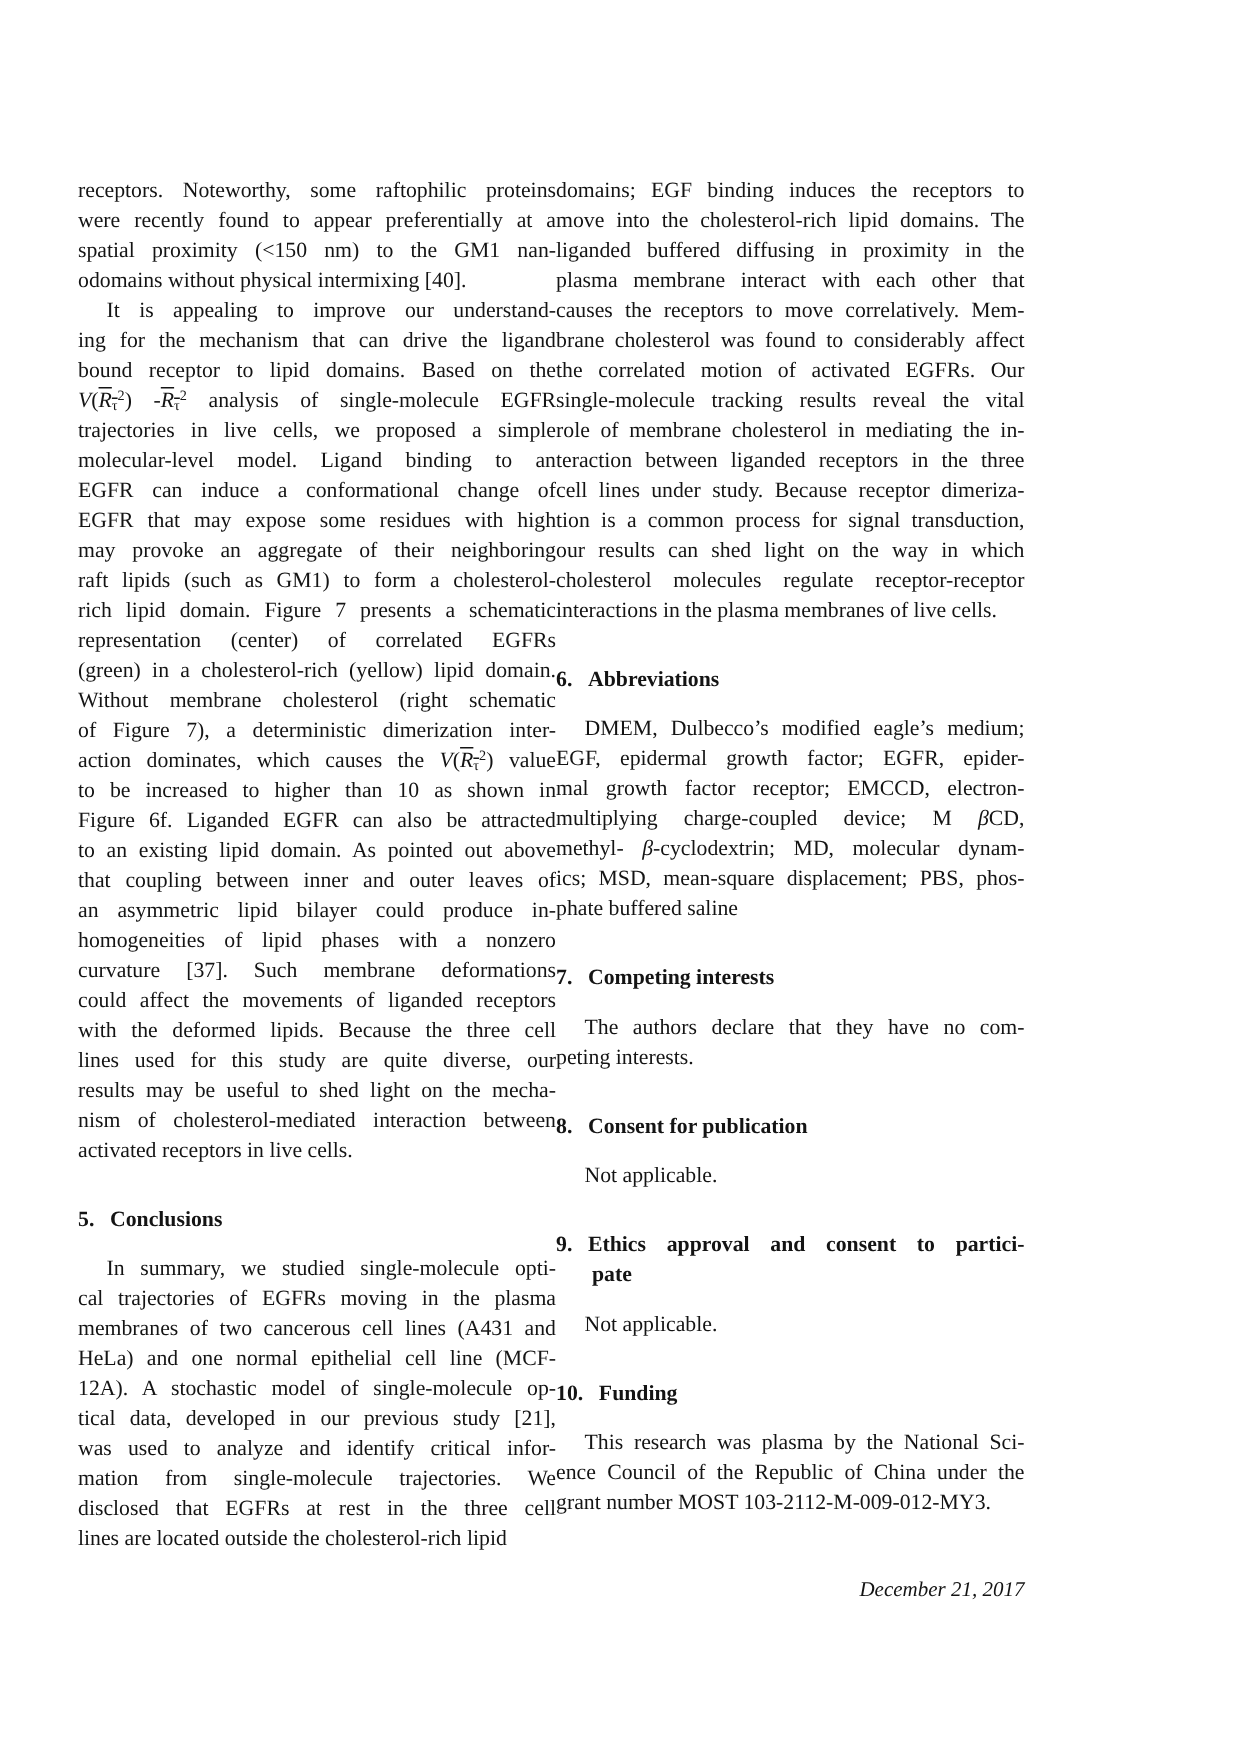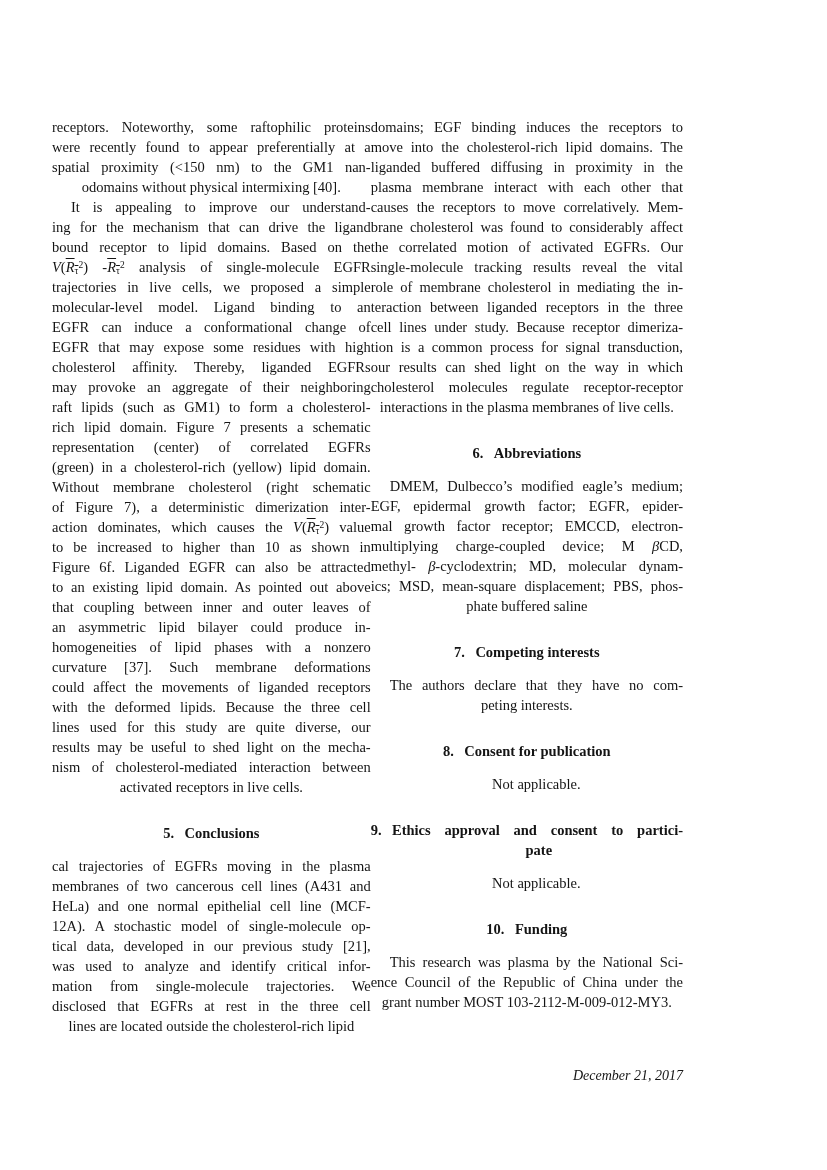--- a/index.html
+++ b/index.html
@@ -23,40 +23,40 @@
   .cols {
     display: flex;
     justify-content: space-between;
   }
   .col-left  { width: 351px; }
   .col-right { width: 344px; }
 
   .para { margin: 0; }
   .line { white-space: normal; }
   .line.just { text-align: justify; text-align-last: justify; }
-  .line.last { text-align: center; }
+  .line.last { text-align: left; }
   .line.indent { text-indent: 19px; }
 
   .heading {
     font-weight: bold;
     margin-top: 26px;
     margin-bottom: 13px;
   }
   .heading .line + .line { padding-left: 24px; }
   .hnum { display: inline-block; }
   .hgap { display: inline-block; width: 0.72em; }
 
   .ov { text-decoration: overline; }
   sup, sub { line-height: 0; font-size: 9.5px; }
   sup { vertical-align: 4.5px; }
   sub { vertical-align: -2px; }
   .mi { font-style: italic; }
 
   .date-line {
-    margin-top: 54px;
+    margin-top: 39px;
     text-align: right;
     font-style: italic;
     font-size: 14px;
   }
 </style>
 </head>
 <body>
 
 <div class="page">
   <div class="cols">
@@ -69,21 +69,20 @@
         </div>
         <div class="para">
           <div class="line just indent">It is appealing to improve our understand-</div>
           <div class="line just">ing for the mechanism that can drive the ligand</div>
           <div class="line just">bound receptor to lipid domains. Based on the</div>
           <div class="line just"><span class="mi">V</span>(<span><span class="ov"><span class="mi">R</span><sub>τ</sub></span><sup>2</sup></span>) -<span><span class="ov"><span class="mi">R</span><sub>τ</sub></span><sup>2</sup></span> analysis of single-molecule EGFR</div>
           <div class="line just">trajectories in live cells, we proposed a simple</div>
           <div class="line just">molecular-level model. Ligand binding to an</div>
           <div class="line just">EGFR can induce a conformational change of</div>
           <div class="line just">EGFR that may expose some residues with high</div>
-          <div class="line just">cholesterol affinity. Thereby, liganded EGFRs</div>
           <div class="line just">may provoke an aggregate of their neighboring</div>
           <div class="line just">raft lipids (such as GM1) to form a cholesterol-</div>
           <div class="line just">rich lipid domain. Figure 7 presents a schematic</div>
           <div class="line just">representation (center) of correlated EGFRs</div>
           <div class="line just">(green) in a cholesterol-rich (yellow) lipid domain.</div>
           <div class="line just">Without membrane cholesterol (right schematic</div>
           <div class="line just">of Figure 7), a deterministic dimerization inter-</div>
           <div class="line just">action dominates, which causes the <span class="mi">V</span>(<span><span class="ov"><span class="mi">R</span><sub>τ</sub></span><sup>2</sup></span>) value</div>
           <div class="line just">to be increased to higher than 10 as shown in</div>
           <div class="line just">Figure 6f. Liganded EGFR can also be attracted</div>
@@ -96,20 +95,21 @@
           <div class="line just">with the deformed lipids. Because the three cell</div>
           <div class="line just">lines used for this study are quite diverse, our</div>
           <div class="line just">results may be useful to shed light on the mecha-</div>
           <div class="line just">nism of cholesterol-mediated interaction between</div>
           <div class="line last">activated receptors in live cells.</div>
         </div>
         <div class="heading">
           <div class="line last"><span class="hnum">5.</span><span class="hgap"></span>Conclusions</div>
         </div>
         <div class="para">
+          <div class="line just indent">In summary, we studied single-molecule opti-</div>
           <div class="line just">cal trajectories of EGFRs moving in the plasma</div>
           <div class="line just">membranes of two cancerous cell lines (A431 and</div>
           <div class="line just">HeLa) and one normal epithelial cell line (MCF-</div>
           <div class="line just">12A). A stochastic model of single-molecule op-</div>
           <div class="line just">tical data, developed in our previous study [21],</div>
           <div class="line just">was used to analyze and identify critical infor-</div>
           <div class="line just">mation from single-molecule trajectories. We</div>
           <div class="line just">disclosed that EGFRs at rest in the three cell</div>
           <div class="line last">lines are located outside the cholesterol-rich lipid</div>
         </div>

